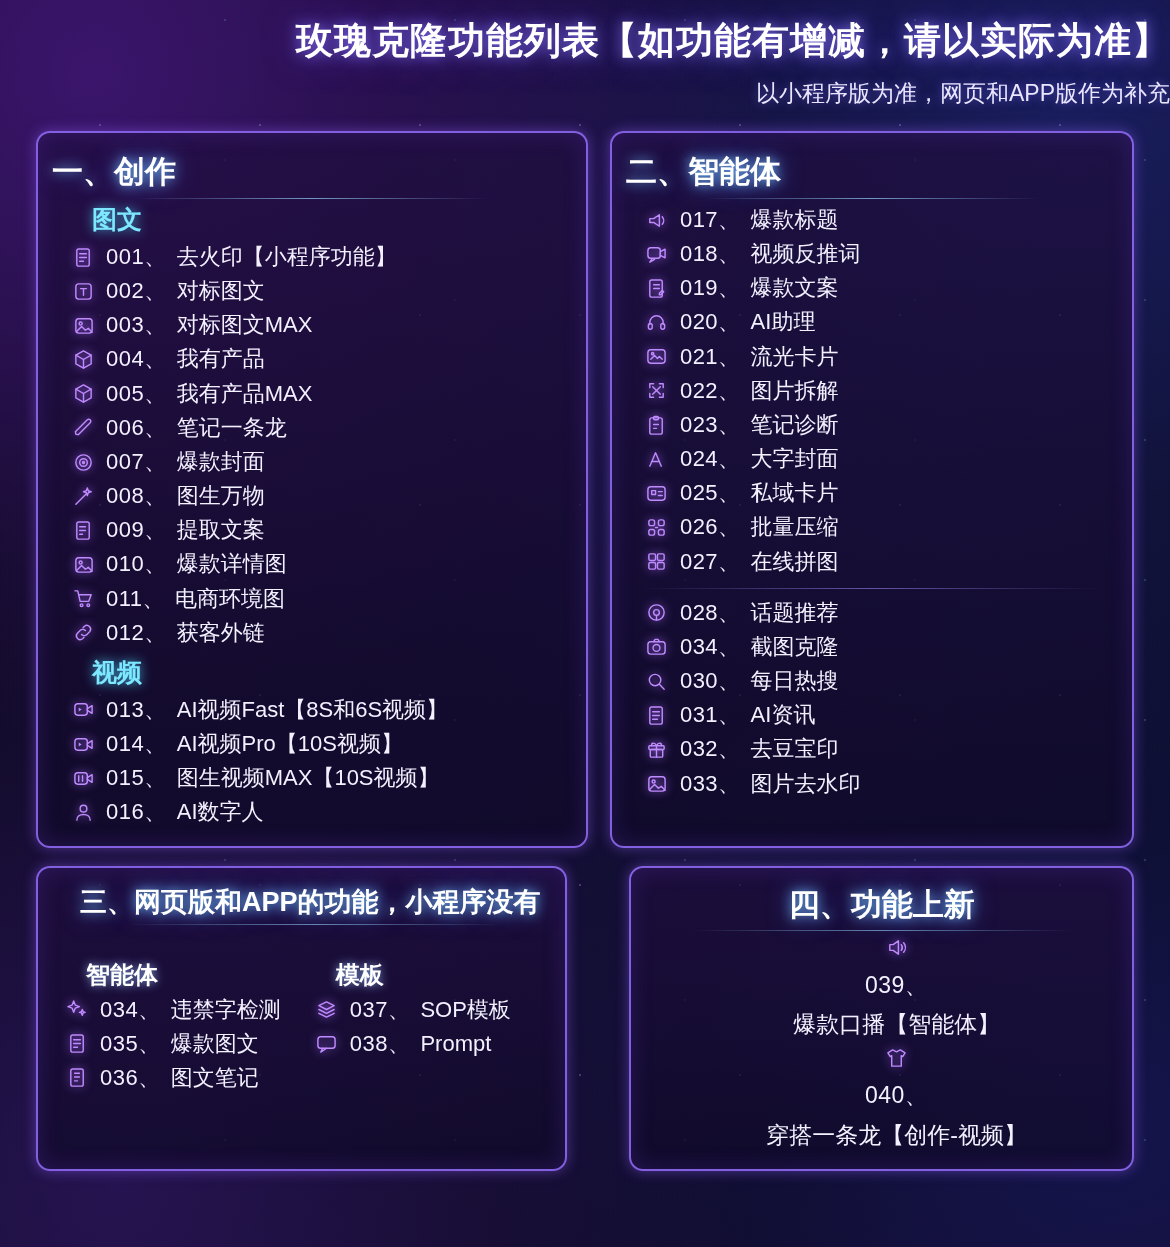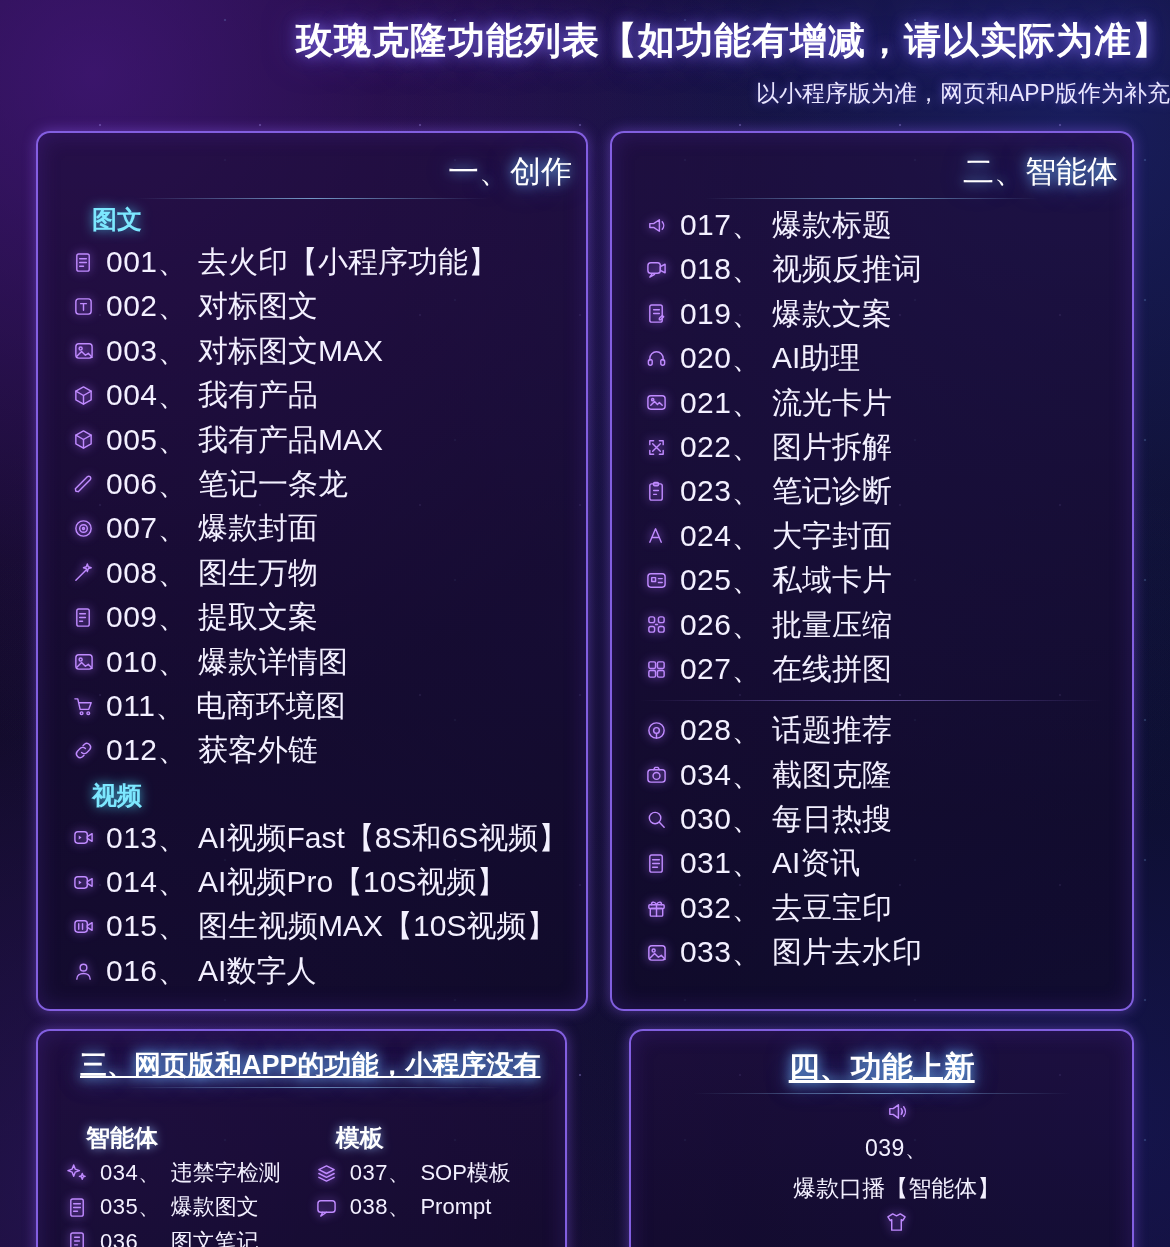--- a/index.html
+++ b/index.html
@@ -68,23 +68,23 @@
     border-radius: 14px;
     background: linear-gradient(180deg, rgba(32,14,62,.72) 0%, rgba(16,10,40,.72) 100%);
     box-shadow: 0 0 14px rgba(150,100,255,.45), inset 0 0 22px rgba(90,50,180,.30);
     padding: 12px 14px 16px 14px;
     box-sizing: border-box;
   }
   .panel-left { width: 556px; }
   .panel-right { width: 528px; }
 
   .panel-title {
-    text-align: right;
+    text-align: left;
     font-size: 31px;
-    font-weight: normal;
+    font-weight: bold;
     color: #ffffff;
     text-shadow: 0 0 12px rgba(120,200,255,.9), 0 0 26px rgba(80,120,255,.7);
     margin: 6px 0 10px 0;
     position: relative;
   }
   .panel-title::after {
     content: "";
     position: absolute;
     left: 16%;
     right: 16%;
@@ -104,21 +104,21 @@
   ul.items {
     list-style: none;
     margin: 0;
     padding: 0;
   }
   ul.items li {
     display: flex;
     align-items: center;
     gap: 10px;
     padding: 3px 0 3px 18px;
-    font-size: 30px;
+    font-size: 22px;
     line-height: 1.28;
     color: #f3f0ff;
     white-space: nowrap;
   }
   .ico {
     width: 26px;
     height: 26px;
     flex: 0 0 26px;
     display: inline-flex;
     align-items: center;
@@ -144,21 +144,20 @@
   .panel-b-left { width: 556px; }
   .panel-b-right { width: 528px; margin-left: 40px; }
 
   .b-title {
     font-size: 27px;
     font-weight: bold;
     color: #ffffff;
     text-shadow: 0 0 12px rgba(120,200,255,.9), 0 0 24px rgba(80,120,255,.7);
     margin: 4px 0 6px 28px;
     position: relative;
-    text-decoration: underline;
   }
   .b-title.center {
     text-align: center;
     margin-left: 0;
     font-size: 31px;
   }
   .b-title::after {
     content: "";
     position: absolute;
     left: 10%;

